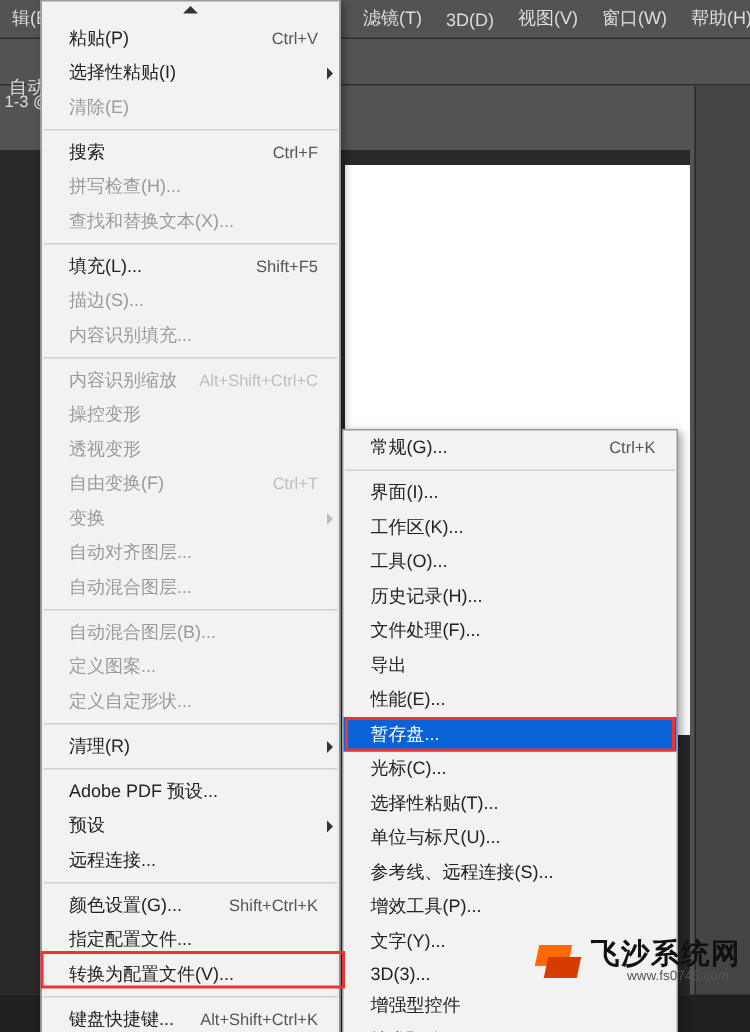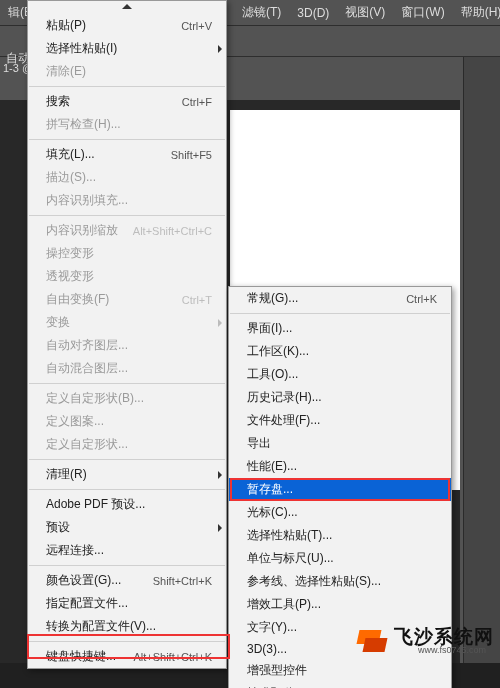--- a/index.html
+++ b/index.html
@@ -219,20 +219,23 @@
   </div>
   <div class="sep"></div>
 
   <div class="item">
     <span>搜索</span>
     <span class="sc">Ctrl+F</span>
   </div>
   <div class="item disabled">
     <span>拼写检查(H)...</span>
   </div>
+  <div class="item disabled">
+    <span>查找和替换文本(X)...</span>
+  </div>
   <div class="sep"></div>
 
   <div class="item">
     <span>填充(L)...</span>
     <span class="sc">Shift+F5</span>
   </div>
   <div class="item disabled">
     <span>描边(S)...</span>
   </div>
   <div class="item disabled">
@@ -260,21 +263,21 @@
   </div>
   <div class="item disabled">
     <span>自动对齐图层...</span>
   </div>
   <div class="item disabled">
     <span>自动混合图层...</span>
   </div>
   <div class="sep"></div>
 
   <div class="item disabled">
-    <span>定义自定形状(B)...</span>
+    <span>自动混合图层(B)...</span>
   </div>
   <div class="item disabled">
     <span>定义图案...</span>
   </div>
   <div class="item disabled">
     <span>定义自定形状...</span>
   </div>
   <div class="sep"></div>
 
   <div class="item">
@@ -349,21 +352,21 @@
   <div class="item">
       <span>光标(C)...</span>
     </div>
   <div class="item">
       <span>选择性粘贴(T)...</span>
     </div>
   <div class="item">
       <span>单位与标尺(U)...</span>
     </div>
   <div class="item">
-      <span>参考线、选择性粘贴(S)...</span>
+      <span>参考线、远程连接(S)...</span>
     </div>
   <div class="item">
       <span>增效工具(P)...</span>
     </div>
   <div class="item">
       <span>文字(Y)...</span>
     </div>
   <div class="item">
       <span>3D(3)...</span>
     </div>

